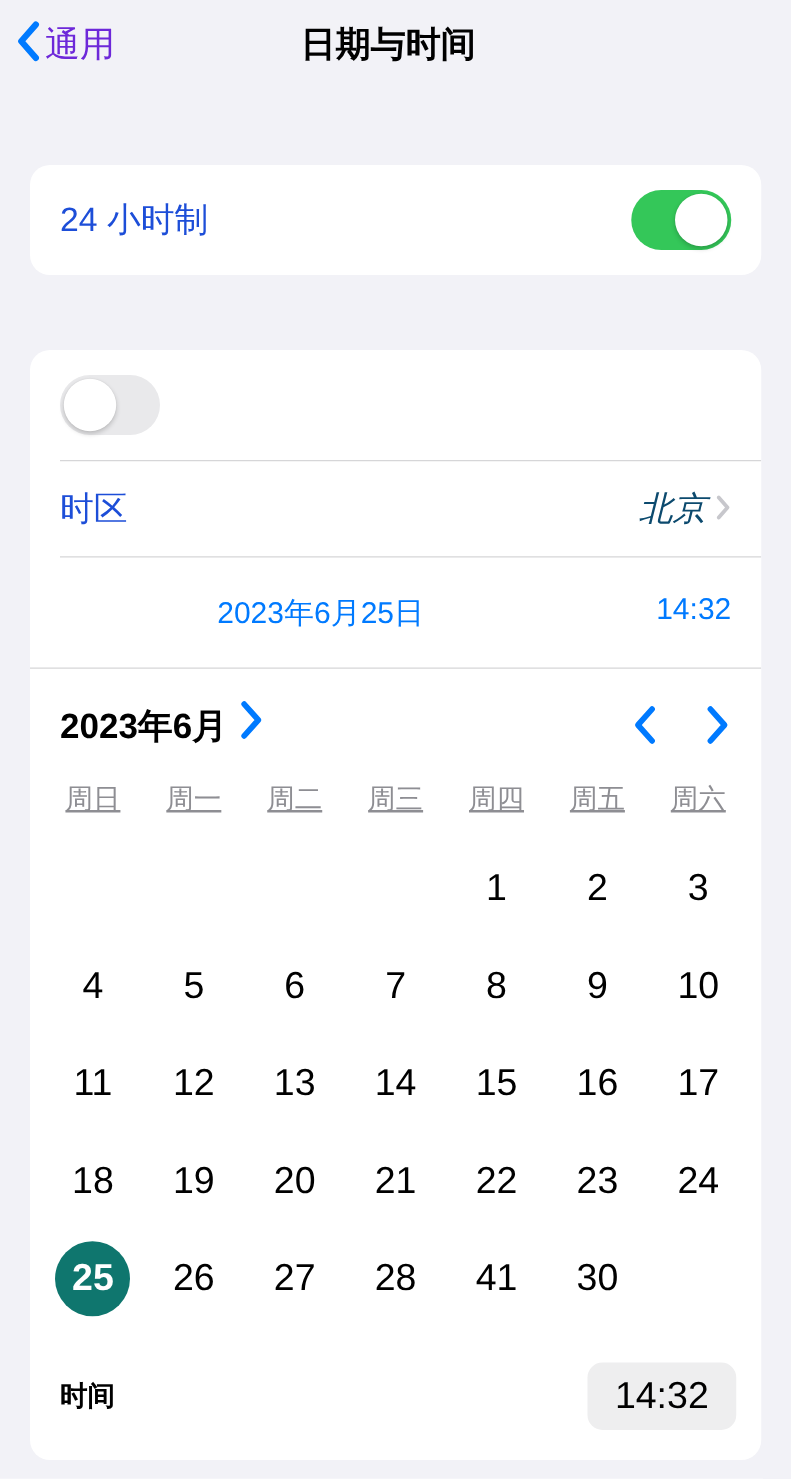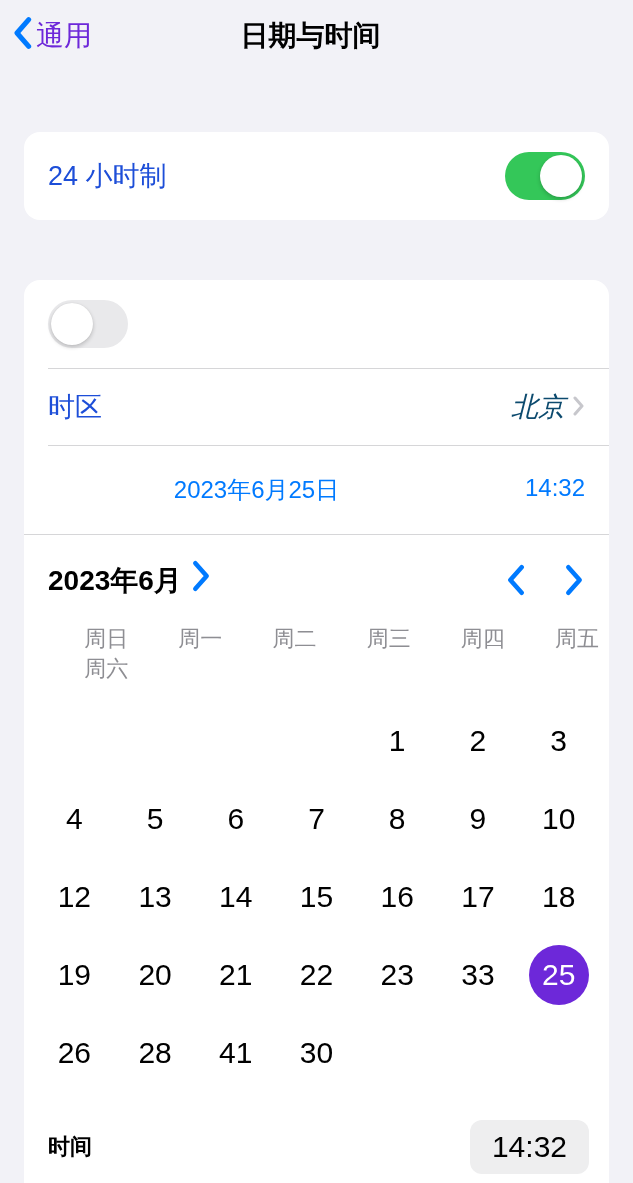--- a/index.html
+++ b/index.html
@@ -97,25 +97,26 @@
       gap: 8px;
       cursor: pointer;
     }
     .month-label .chev { color: #007aff; }
     .month-arrows { display: flex; gap: 36px; color: #007aff; }
     .month-arrows .arrow { cursor: pointer; display: flex; align-items: center; }
 
     
     .weekdays {
       display: grid;
-      grid-template-columns: repeat(6, 1fr);
+      grid-template-columns: repeat(7, 1fr);
       padding: 16px 10px 8px 10px;
-      text-align: right;
+      text-align: center;
       color: #8e8e93;
       font-size: 22px;
+      text-decoration: underline;
     }
 
     
     .cal-grid {
       display: grid;
       grid-template-columns: repeat(7, 1fr);
       padding: 10px 10px 16px 10px;
     }
     .day-cell {
       height: 78px;
@@ -123,21 +124,21 @@
       align-items: center;
       justify-content: center;
       font-size: 30px;
       cursor: pointer;
     }
     .day-cell.empty { cursor: default; }
     .day-cell .circle {
       width: 60px; height: 60px; border-radius: 50%;
       display: flex; align-items: center; justify-content: center;
     }
-    .day-cell.selected .circle { background: #6d28d9; color: #fff; font-weight: 400; }
+    .day-cell.selected .circle { background: #0f766e; color: #fff; font-weight: 700; }
 
     
     .time-row {
       display: flex;
       align-items: center;
       justify-content: space-between;
       padding: 12px 20px 24px 24px;
     }
     .time-row .tlabel { font-size: 22px; font-weight: 600; font-family: Liberation Serif, serif; }
     .time-pill {
@@ -268,20 +269,23 @@
       <div class="day-cell">
         <div class="circle">8</div>
       </div>
       <div class="day-cell">
         <div class="circle">9</div>
       </div>
       <div class="day-cell">
         <div class="circle">10</div>
       </div>
       <div class="day-cell">
+        <div class="circle">11</div>
+      </div>
+      <div class="day-cell">
         <div class="circle">12</div>
       </div>
       <div class="day-cell">
         <div class="circle">13</div>
       </div>
       <div class="day-cell">
         <div class="circle">14</div>
       </div>
       <div class="day-cell">
         <div class="circle">15</div>
@@ -304,27 +308,30 @@
       <div class="day-cell">
         <div class="circle">21</div>
       </div>
       <div class="day-cell">
         <div class="circle">22</div>
       </div>
       <div class="day-cell">
         <div class="circle">23</div>
       </div>
       <div class="day-cell">
-        <div class="circle">33</div>
+        <div class="circle">24</div>
       </div>
       <div class="day-cell selected">
         <div class="circle">25</div>
       </div>
       <div class="day-cell">
         <div class="circle">26</div>
+      </div>
+      <div class="day-cell">
+        <div class="circle">27</div>
       </div>
       <div class="day-cell">
         <div class="circle">28</div>
       </div>
       <div class="day-cell">
         <div class="circle">41</div>
       </div>
       <div class="day-cell">
         <div class="circle">30</div>
       </div>

